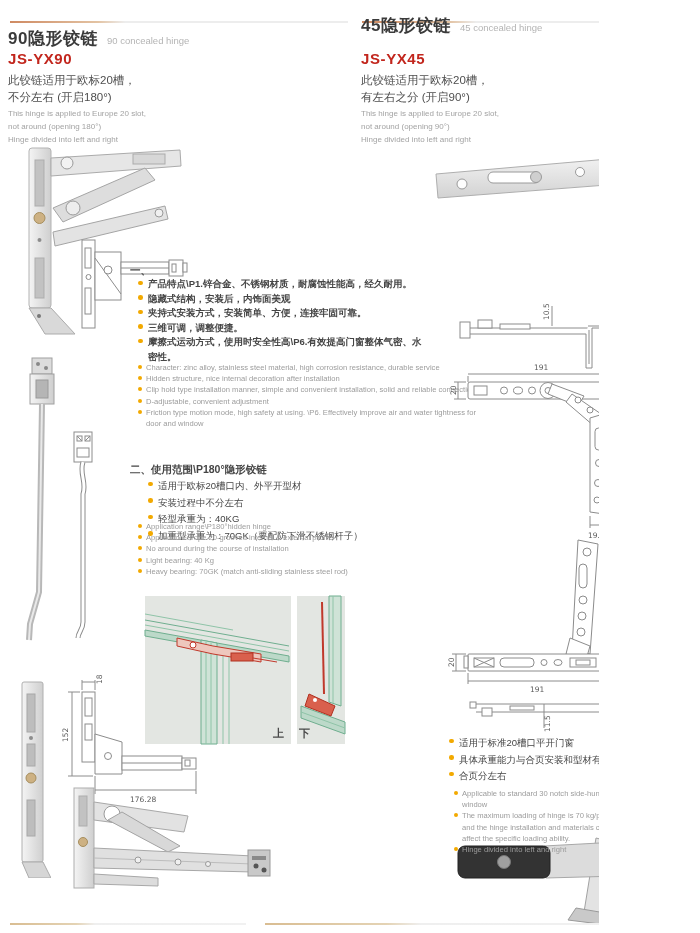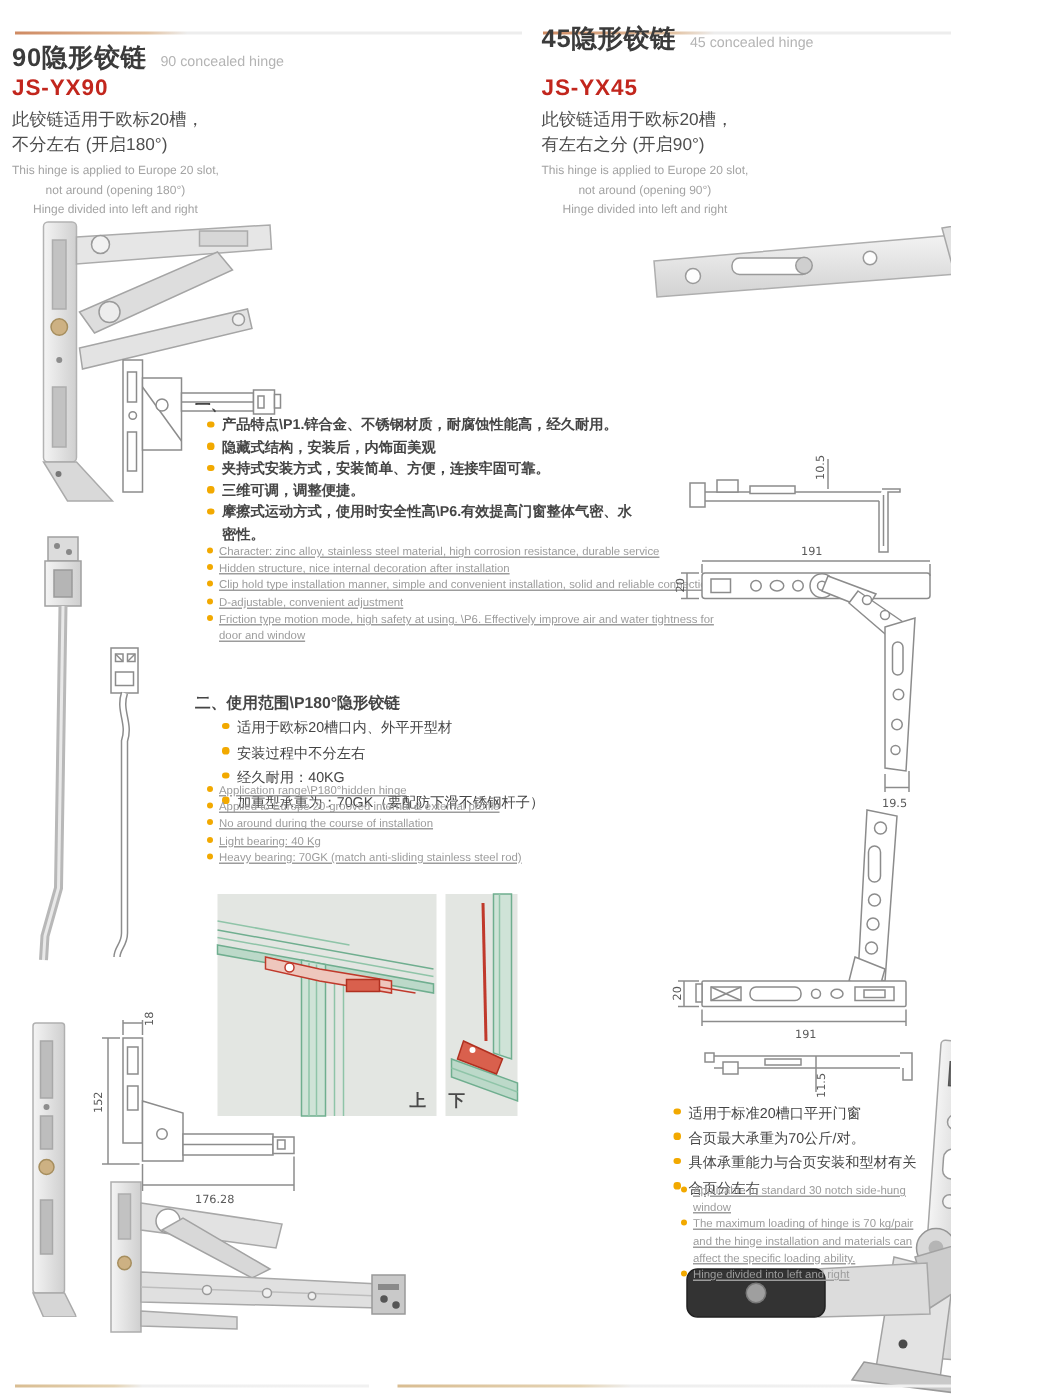--- a/index.html
+++ b/index.html
@@ -1,36 +1,36 @@
 <!DOCTYPE html>
 <html><head>
 <meta charset="utf-8">
 <style>
   html,body{margin:0;padding:0;background:#fff;}
   .sheet{
     position:relative;width:599px;height:933px;background:#ffffff;overflow:hidden;
-    font-family:"Liberation Sans","DejaVu Sans",sans-serif;color:#444;padding-left:35px;
+    font-family:"Liberation Sans","DejaVu Sans",sans-serif;color:#444;
   }
   .abs{position:absolute;}
   .rule-top{height:2px;background:linear-gradient(to right,#cf8a62 0%,#e3c3a3 26%,#ededed 34%,#ededed 100%);}
   .rule-bot{height:2px;background:linear-gradient(to right,#d9bd92 0%,#e4d3b4 28%,#efefef 36%,#f1f1f1 100%);}
   .title-zh{font-size:17px;font-weight:bold;color:#3b3b3b;display:inline;letter-spacing:.5px;}
   .title-en{font-size:9.5px;color:#b4b4b4;margin-left:9px;}
   .model{font-size:15px;font-weight:bold;color:#c2261d;letter-spacing:.6px;}
   ul.lines{list-style:none;margin:0;padding:0;}
   .desc-zh{font-size:11.5px;color:#4e4e4e;line-height:17px;}
-  .desc-en{font-size:8px;color:#a3a3a3;line-height:13px;text-align:center;}
+  .desc-en{font-size:8px;color:#a3a3a3;line-height:13px;}
   .marker{font-size:10.5px;font-weight:bold;color:#454545;line-height:13px;}
   ul.blist{list-style:none;margin:0;padding:0;}
   ul.blist li{position:relative;padding-left:12px;}
   ul.blist li::before{content:"";position:absolute;left:2px;top:.42em;width:4.5px;height:4.5px;border-radius:50%;background:#f2a900;}
   ul.zh{font-size:9.5px;font-weight:bold;color:#454545;line-height:14.5px;}
   ul.zh2{font-size:9.5px;font-weight:normal;color:#454545;line-height:16.5px;}
   ul.en{font-size:7.6px;color:#9c9c9c;line-height:11.2px;}
-  ul.en li{padding-left:10px;text-decoration:underline;}
+  ul.en li{padding-left:10px;}
   ul.en li::before{width:4px;height:4px;top:.4em;}
   .sec2head{font-size:10.5px;font-weight:bold;color:#454545;line-height:14px;}
   svg text{font-family:"DejaVu Sans",sans-serif;}
   .dimtext{font-size:7.5px;fill:#5a5a5a;}
   .diaglabel{font-size:11px;font-weight:bold;fill:#4a4a4a;}
 </style>
 </head>
 <body>
 
 <div class="sheet">
@@ -107,21 +107,21 @@
       <li>Clip hold type installation manner, simple and convenient installation, solid and reliable connection</li>
       <li>D-adjustable, convenient adjustment</li>
       <li>Friction type motion mode, high safety at using. \P6. Effectively improve air and water tightness for door and window</li>
     </ul>
 
   <div class="abs" style="left:130px;top:459px;width:300px;">
     <div><span class="sec2head">二、</span><span class="sec2head">使用范围\P180°隐形铰链</span></div>
     <ul class="blist zh2" style="margin-left:16px;margin-top:1px;">
         <li>适用于欧标20槽口内、外平开型材</li>
         <li>安装过程中不分左右</li>
-        <li>经久耐用：40KG</li>
+        <li>轻型承重为：40KG</li>
         <li>加重型承重为：70GK（要配防下滑不锈钢杆子）</li>
       </ul>
   </div>
   <ul class="abs blist en" style="left:136px;top:521px;width:310px;">
       <li>Application range\P180°hidden hinge</li>
       <li>Applied to Europe 20-grooved internal &amp; external profile</li>
       <li>No around during the course of installation</li>
       <li>Light bearing: 40 Kg</li>
       <li>Heavy bearing: 70GK (match anti-sliding stainless steel rod)</li>
     </ul>
@@ -376,21 +376,20 @@
       <circle cx="154" cy="210" r="3" fill="#4a4a4a"></circle>
     <polygon points="128,222 210,236 216,246 120,234" fill="#c9c9c9" stroke="#9a9a9a"></polygon>
     <polygon points="162,152 196,142 200,168 172,186" fill="#cccccc" stroke="#a2a2a2"></polygon>
     <polygon points="96,160 170,156 172,190 98,192" fill="#dcdcdc" stroke="#a8a8a8"></polygon>
     <rect x="10" y="160" width="92" height="32" rx="7" fill="#333333" stroke="#222222"></rect>
     <circle cx="56" cy="176" r="6.5" fill="#9f9f9f" stroke="#777"></circle>
   </svg>
 
   <ul class="abs blist zh2" style="left:447px;top:735px;width:195px;">
       <li>适用于标准20槽口平开门窗</li>
-      <li>合页最大承重为70公斤/对。</li>
       <li>具体承重能力与合页安装和型材有关</li>
       <li>合页分左右</li>
     </ul>
   <ul class="abs blist en" style="left:452px;top:788px;width:158px;">
       <li>Applicable to standard 30 notch side-hung window</li>
       <li>The maximum loading of hinge is 70 kg/pair and the hinge installation and materials can affect the specific loading ability.</li>
       <li>Hinge divided into left and right</li>
     </ul>
 
   <div class="abs rule-bot" style="left:265px;top:923px;width:433px;"></div>

